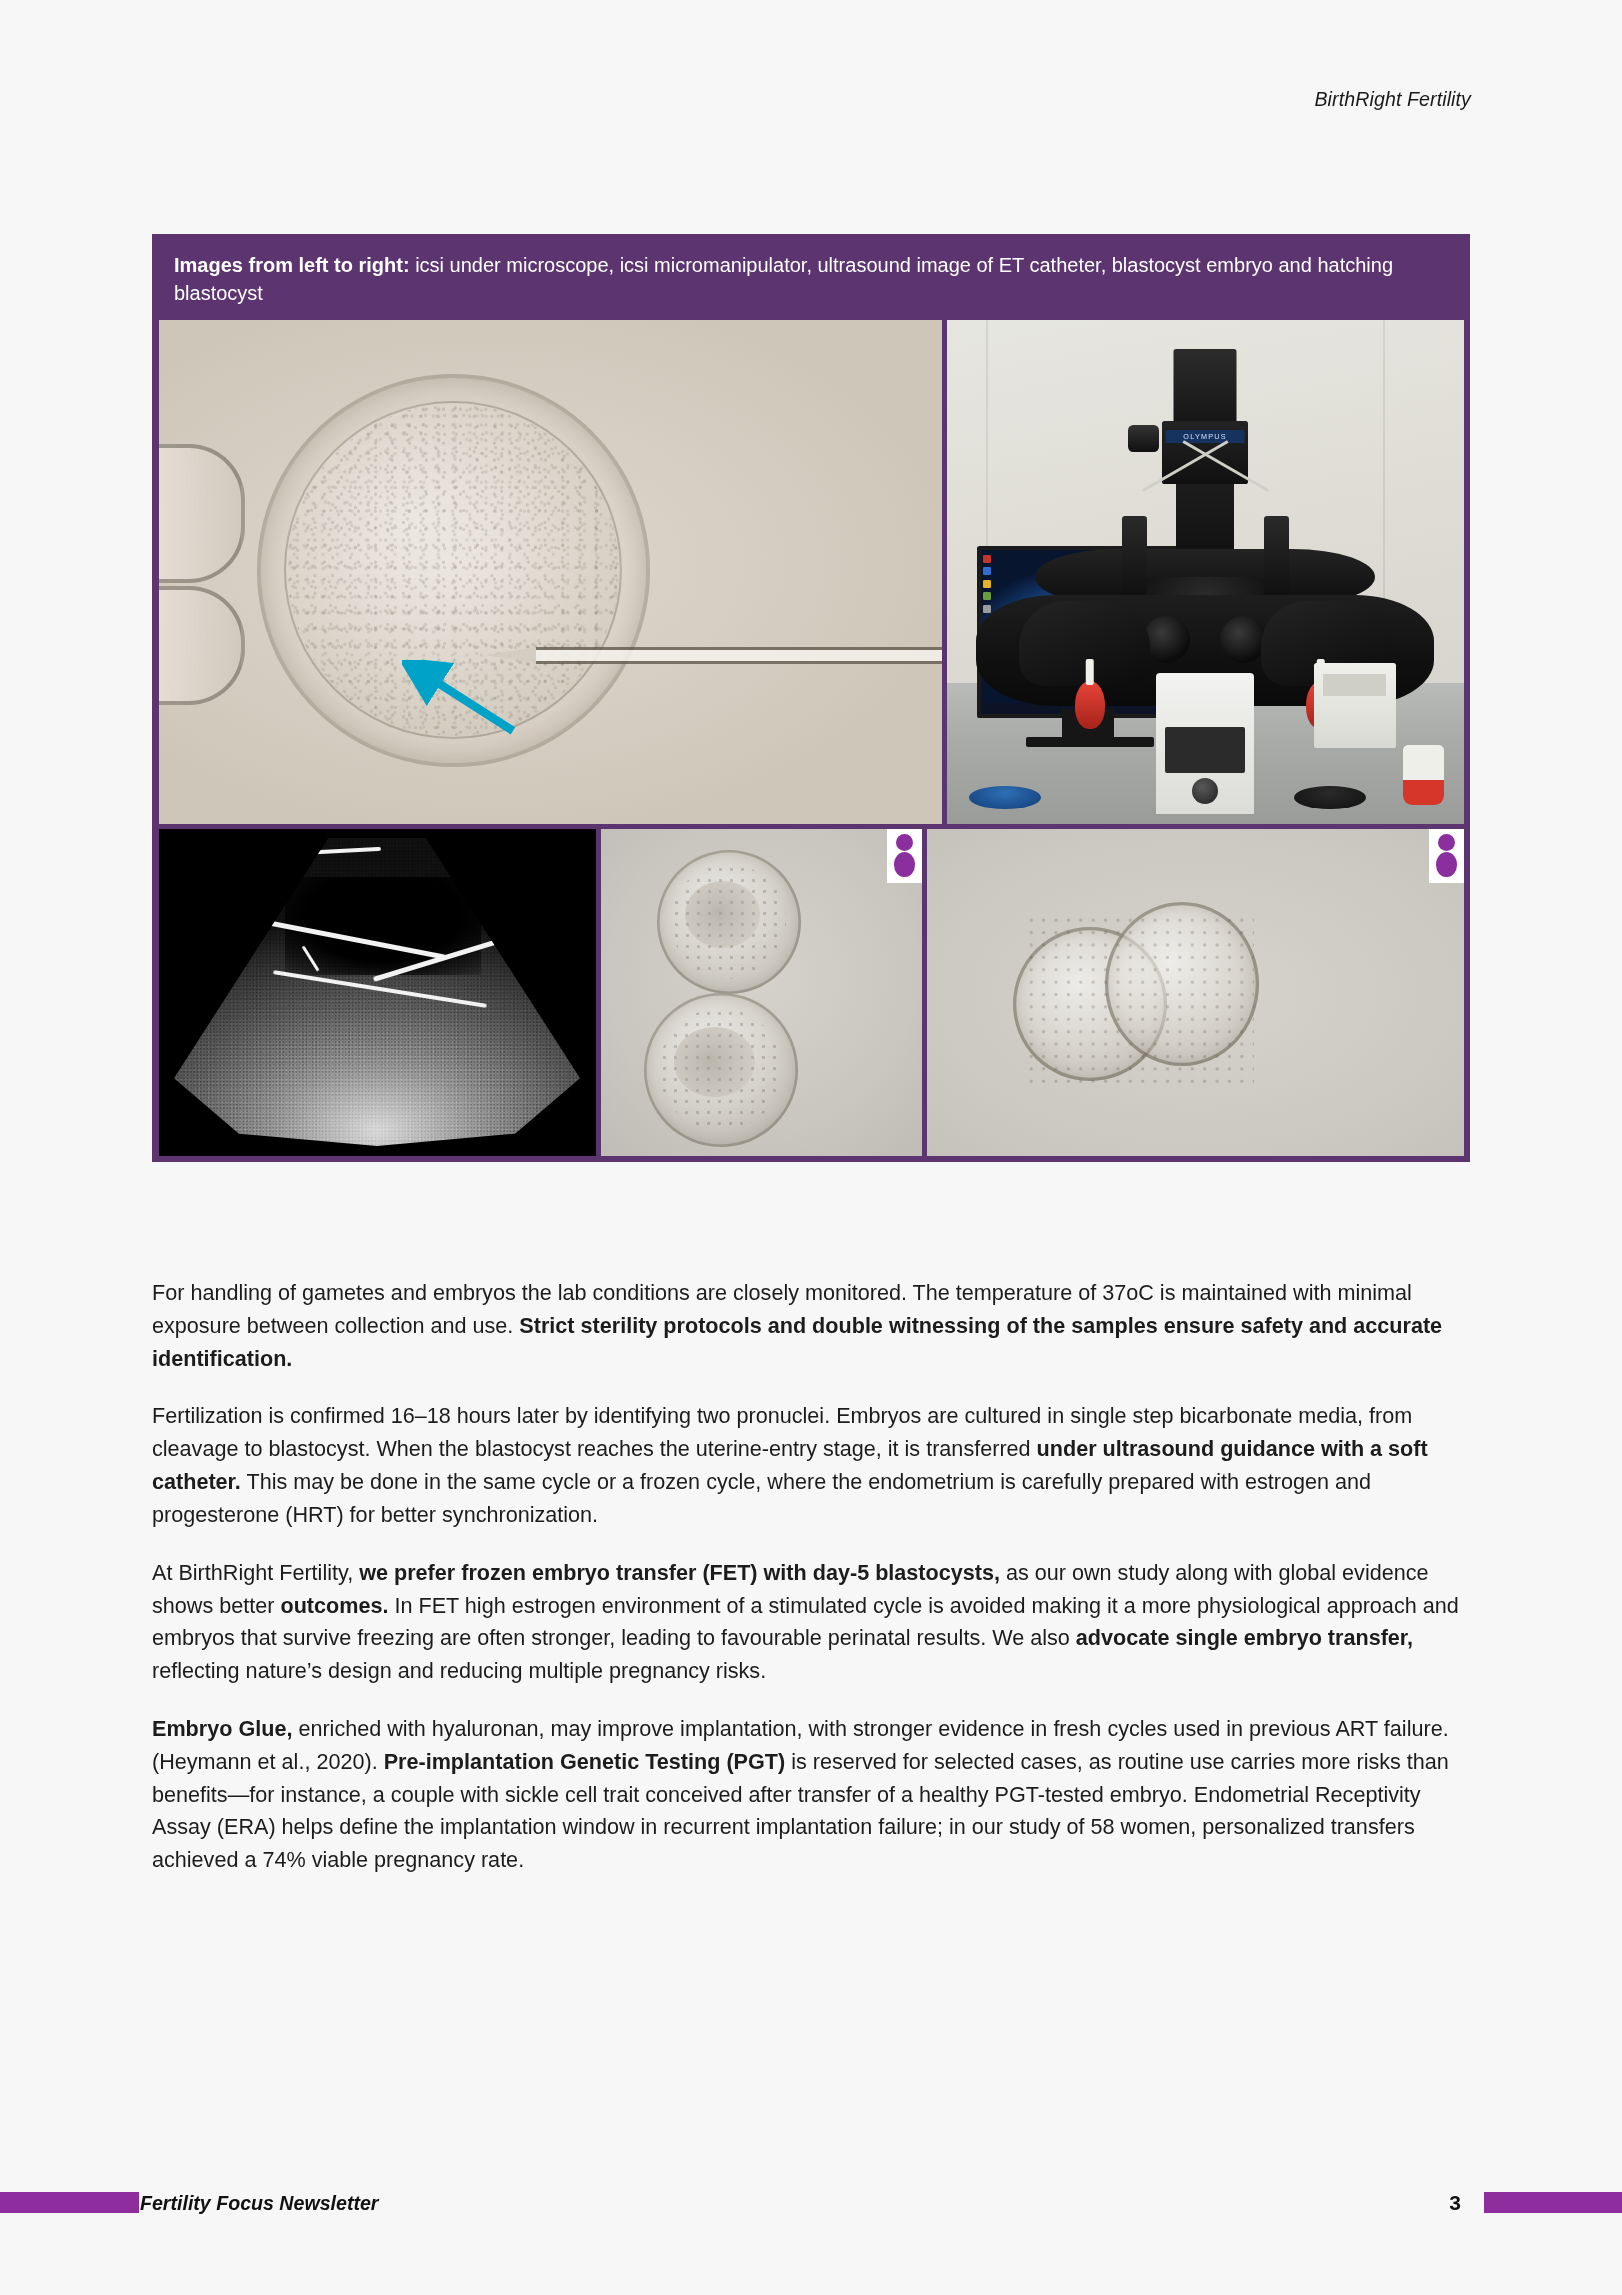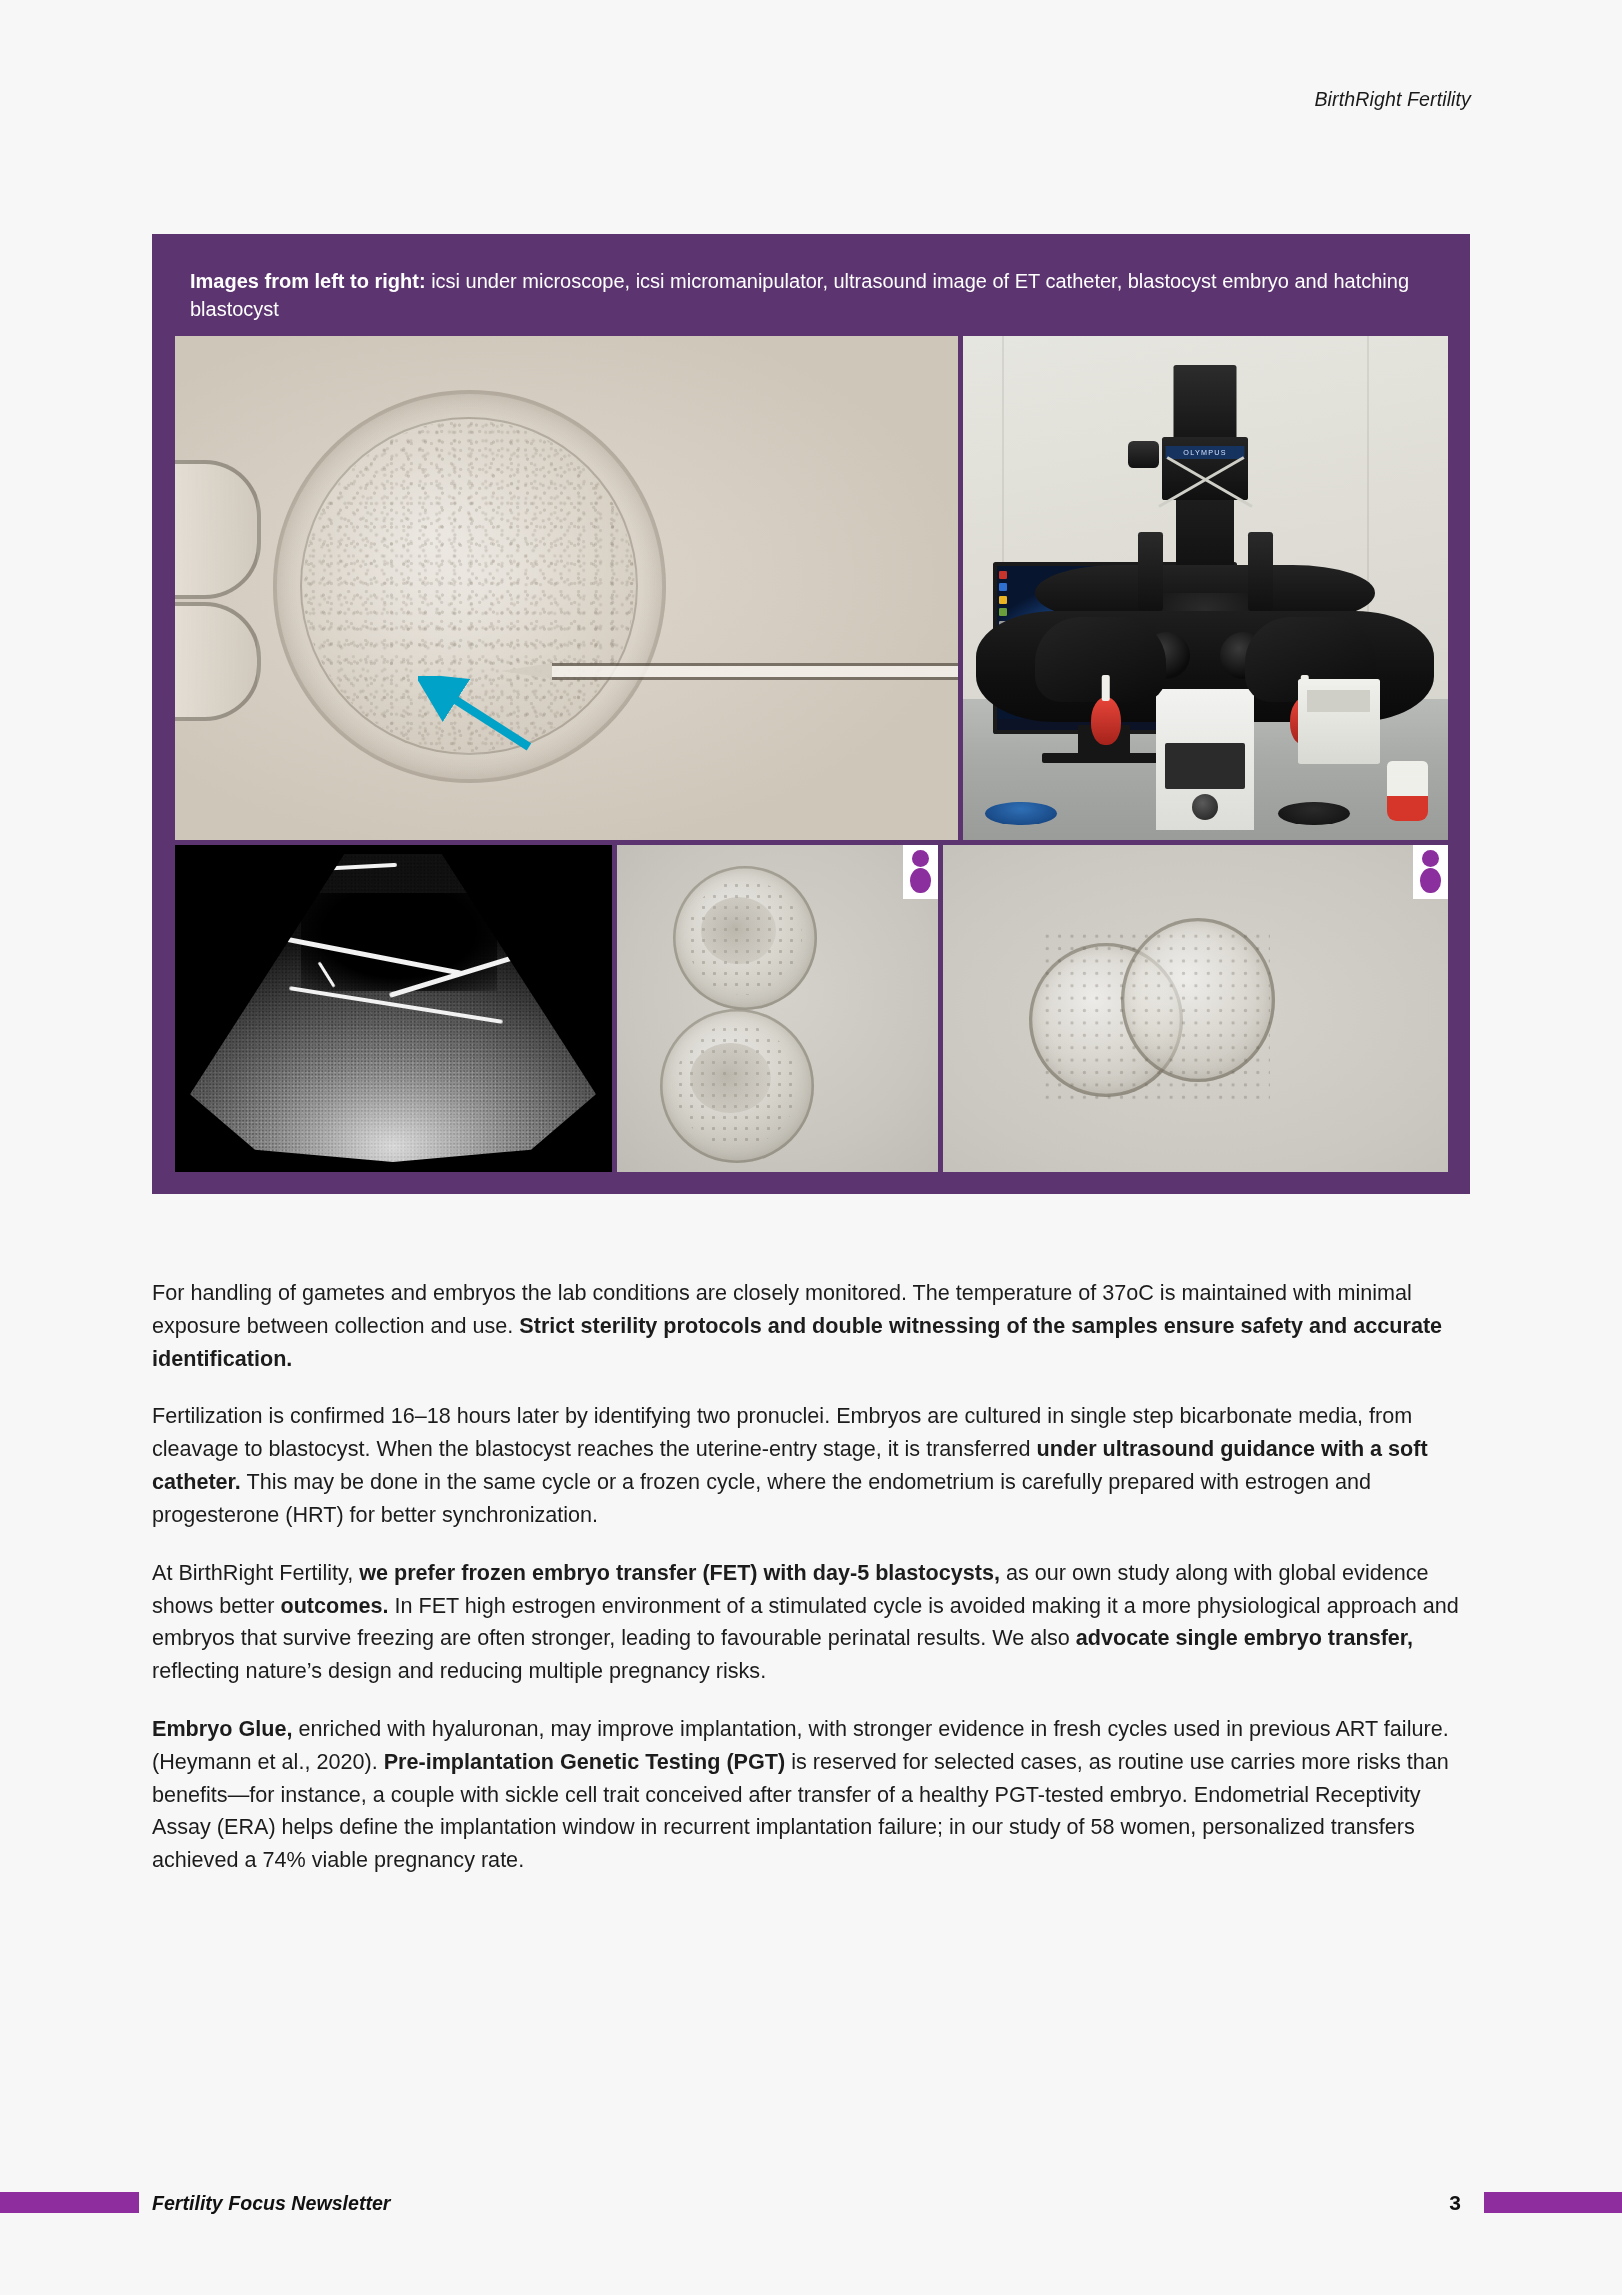--- a/index.html
+++ b/index.html
@@ -27,21 +27,21 @@
     letter-spacing: 0.1px;
   }
 
   
   .figure-block {
     position: absolute;
     left: 152px;
     top: 234px;
     width: 1318px;
     background: #5c3570;
-    padding: 16px;
+    padding: 0;
     box-sizing: border-box;
   }
   .figure-caption {
     padding: 17px 22px 11.8px 22px;
     color: #ffffff;
     font-size: 20px;
     line-height: 1.42;
     box-sizing: border-box;
   }
   .figure-caption b { font-weight: 700; }
@@ -313,21 +313,21 @@
 
   
   .footer { position:absolute; left:0; right:0; top:2183px; height:39px; }
   .footer-bar-left {
     position:absolute; left:0; top:9.2px; width:139px; height:21px; background:#8e2e9e;
   }
   .footer-bar-right {
     position:absolute; right:0; top:9.2px; width:139px; height:21px; background:#8e2e9e;
   }
   .footer-title {
-    position:absolute; left:152px; top:8.5px;
+    position:absolute; left:140px; top:8.5px;
     font-size: 19.6px; font-style: italic; font-weight: 700; color:#111;
   }
   .footer-page {
     position:absolute; right:162px; top:7.9px;
     font-size: 21px; font-weight: 700; color:#111;
   }
 </style>
 </head>
 <body>
 

